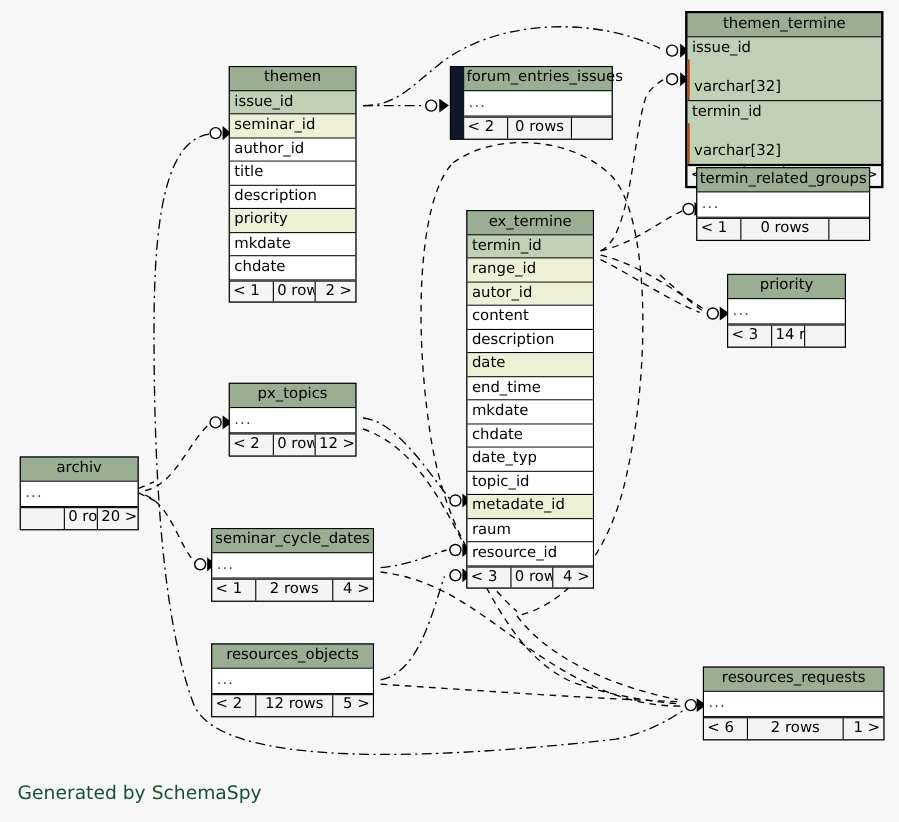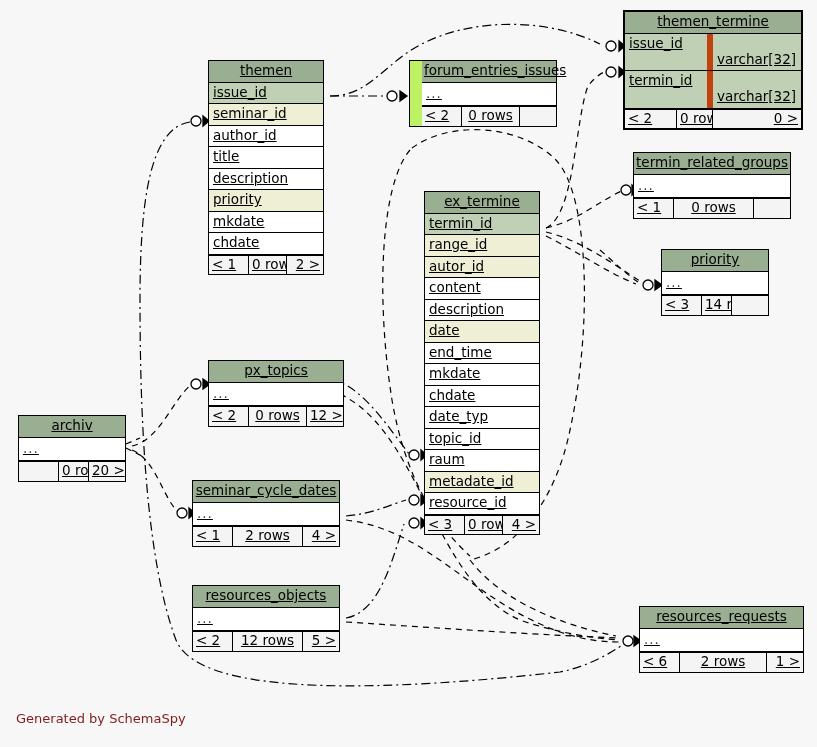--- a/index.html
+++ b/index.html
@@ -11,26 +11,25 @@
     position:relative;
     overflow:hidden;
     -webkit-font-smoothing:none;
   }
   #canvas{position:absolute;left:0;top:0;width:817px;height:747px;}
   #edges{position:absolute;left:0;top:0;width:817px;height:747px;pointer-events:none;}
 
   .table{
     position:absolute;
     border:1px solid #000;
-    background:#bef264;
+    background:#0f172a;
     box-sizing:border-box;
     font-size:13.5px;
     color:#000;
     line-height:1;
-    text-decoration:underline;
   }
   .table.focus{border:2px solid #000;}
 
   .t-title{
     background:#9aae91;
     text-align:center;
     border-bottom:1px solid #000;
     padding:3px 2px 4px 2px;
     white-space:nowrap;
     overflow:visible;
@@ -38,22 +37,22 @@
   }
 
   .row{
     display:flex;
     border-bottom:1px solid #000;
     background:#ffffff;
     white-space:nowrap;
   }
   .row:last-child{border-bottom:none;}
   .row .name{padding:3px 3px 4px 4px;flex:1 1 auto;overflow:hidden;}
-  .row .type{padding:19px 3px 4px 4px;border-left:6px solid #c2410c;width:94px;box-sizing:border-box;overflow:visible;}
-  .row.pk{background:#bfd0b4;}
+  .row .type{padding:19px 3px 4px 4px;border-left:2px solid #c2410c;width:94px;box-sizing:border-box;overflow:visible;}
+  .row.pk{background:#bfd0b4;flex-direction:column;}
   .row.fk{background:#eeefd4;align-items:flex-end;}
   .row.ellipsis .name{color:#444;letter-spacing:1px;padding-top:4px;padding-bottom:5px;}
 
   .footer{
     display:flex;
     border-top:1px solid #000;
     background:#f4f4f4;
     font-size:13.5px;
     white-space:nowrap;
   }
@@ -64,22 +63,22 @@
     overflow:hidden;
   }
   .footer .cell:last-child{border-right:none;}
   .footer .c-left{text-align:left;}
   .footer .c-mid{text-align:center;flex:1 1 auto;}
   .footer .c-right{text-align:right;}
 
   .caption{
     position:absolute;
     left:16px;top:711px;
-    font-size:13px;
-    color:#7f1d1d;
+    font-size:17px;
+    color:#14532d;
     white-space:nowrap;
   }
 </style>
 </head>
 <body>
 
 <div id="canvas">
 
   <svg id="edges" viewBox="0 0 817 747" xmlns="http://www.w3.org/2000/svg">
     <g fill="none" stroke="#000" stroke-width="1.2">
@@ -264,25 +263,25 @@
         </div>
         <div class="row">
           <div class="name">chdate</div>
         </div>
         <div class="row">
           <div class="name">date_typ</div>
         </div>
         <div class="row">
           <div class="name">topic_id</div>
         </div>
+        <div class="row fk">
+          <div class="name">metadate_id</div>
+        </div>
         <div class="row">
           <div class="name">raum</div>
-        </div>
-        <div class="row fk">
-          <div class="name">metadate_id</div>
         </div>
         <div class="row">
           <div class="name">resource_id</div>
         </div>
         <div class="footer">
           <div class="cell c-left" style="width: 40px; flex: 0 0 auto;">&lt; 3</div>
           <div class="cell c-mid">0 rows</div>
           <div class="cell c-right" style="width: 36px; flex: 0 0 auto;">4 &gt;</div>
         </div>
       </div>
@@ -290,21 +289,21 @@
         <div class="t-title">priority</div>
         <div class="row ellipsis">
           <div class="name">...</div>
         </div>
         <div class="footer">
           <div class="cell c-left" style="width: 40px; flex: 0 0 auto;">&lt; 3</div>
           <div class="cell c-mid">14 rows</div>
           <div class="cell c-right" style="width: 36px; flex: 0 0 auto;"></div>
         </div>
       </div>
-      <div class="table" style="left: 208px; top: 348px; width: 136px; margin-top: 12px;">
+      <div class="table" style="left: 208px; top: 348px; width: 116px;">
         <div class="t-title">px_topics</div>
         <div class="row ellipsis">
           <div class="name">...</div>
         </div>
         <div class="footer">
           <div class="cell c-left" style="width: 40px; flex: 0 0 auto;">&lt; 2</div>
           <div class="cell c-mid">0 rows</div>
           <div class="cell c-right" style="width: 36px; flex: 0 0 auto;">12 &gt;</div>
         </div>
       </div>

